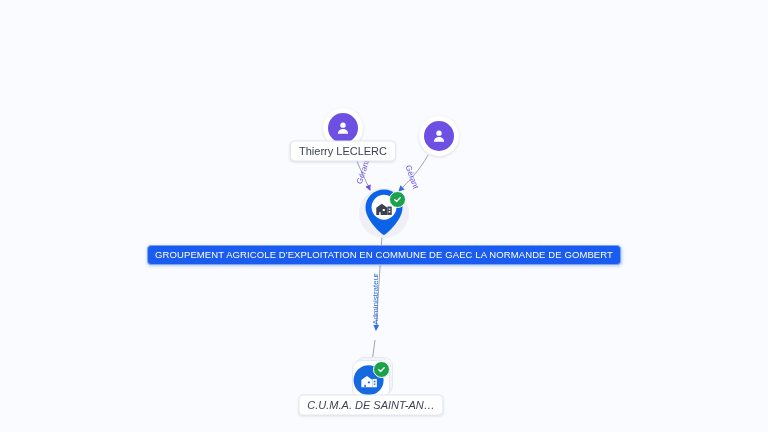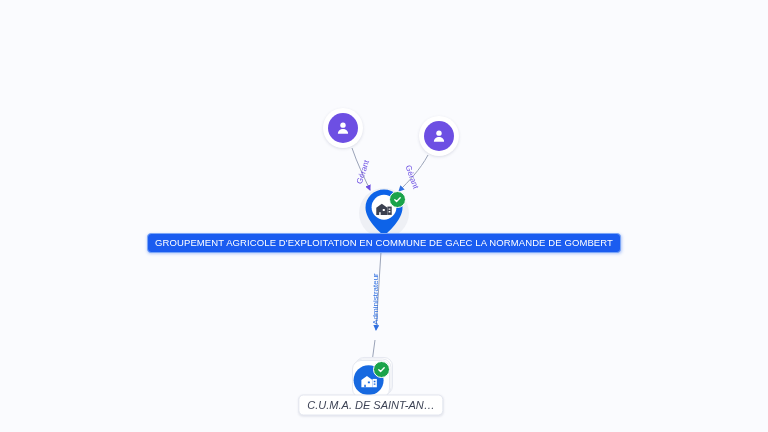--- a/index.html
+++ b/index.html
@@ -195,20 +195,21 @@
 
   <div class="node" style="left:343px; top:128px; width:40px; height:40px;">
     <div class="person-ring"></div>
     <div class="person-avatar">
       <svg width="18" height="18" viewBox="0 0 24 24">
         <circle cx="12" cy="8.2" r="3.6" fill="#ffffff"></circle>
         <path d="M5.2 19.5c0-3.8 3.1-6.1 6.8-6.1s6.8 2.3 6.8 6.1z" fill="#ffffff"></path>
       </svg>
     </div>
   </div>
+  <div class="pill" style="left:343px; top:151px;">Thierry LECLERC</div>
 
   <div class="node" style="left:439px; top:136px; width:40px; height:40px;">
     <div class="person-ring"></div>
     <div class="person-avatar">
       <svg width="18" height="18" viewBox="0 0 24 24">
         <circle cx="12" cy="8.2" r="3.6" fill="#ffffff"></circle>
         <path d="M5.2 19.5c0-3.8 3.1-6.1 6.8-6.1s6.8 2.3 6.8 6.1z" fill="#ffffff"></path>
       </svg>
     </div>
   </div>
@@ -231,21 +232,21 @@
         <path d="M17 9.6h2.2v1.8H17z" fill="#ffffff"></path>
         <path d="M17 13h2.2v1.8H17z" fill="#ffffff"></path>
       </svg>
     </div>
     <div class="badge-check" style="left:30px; top:3px;">
       <svg width="9" height="9" viewBox="0 0 12 12">
         <path d="M2.4 6.2 L4.8 8.6 L9.6 3.6" fill="none" stroke="#ffffff" stroke-width="1.8" stroke-linecap="round" stroke-linejoin="round"></path>
       </svg>
     </div>
   </div>
-  <div class="selected-bar" style="left:384px; top:243px;">GROUPEMENT AGRICOLE D'EXPLOITATION EN COMMUNE DE GAEC LA NORMANDE DE GOMBERT</div>
+  <div class="selected-bar" style="left:384px; top:255px;">GROUPEMENT AGRICOLE D'EXPLOITATION EN COMMUNE DE GAEC LA NORMANDE DE GOMBERT</div>
 
   <div class="node" style="left:371px; top:379px; width:44px; height:44px;">
     <div class="stack-card c3"></div>
     <div class="stack-card c2"></div>
     <div class="stack-card c1"></div>
     <div class="group-circle">
       <svg width="17" height="15" viewBox="0 0 22 19">
         <path d="M1 18V8.6L8.2 3.4 15.4 8.6V18z" fill="#ffffff"></path>
         <rect x="15.4" y="7.2" width="5.6" height="10.8" fill="#ffffff"></rect>
         <path d="M4.8 14.6h1.9v3.4H4.8z" fill="#1769e0"></path>

